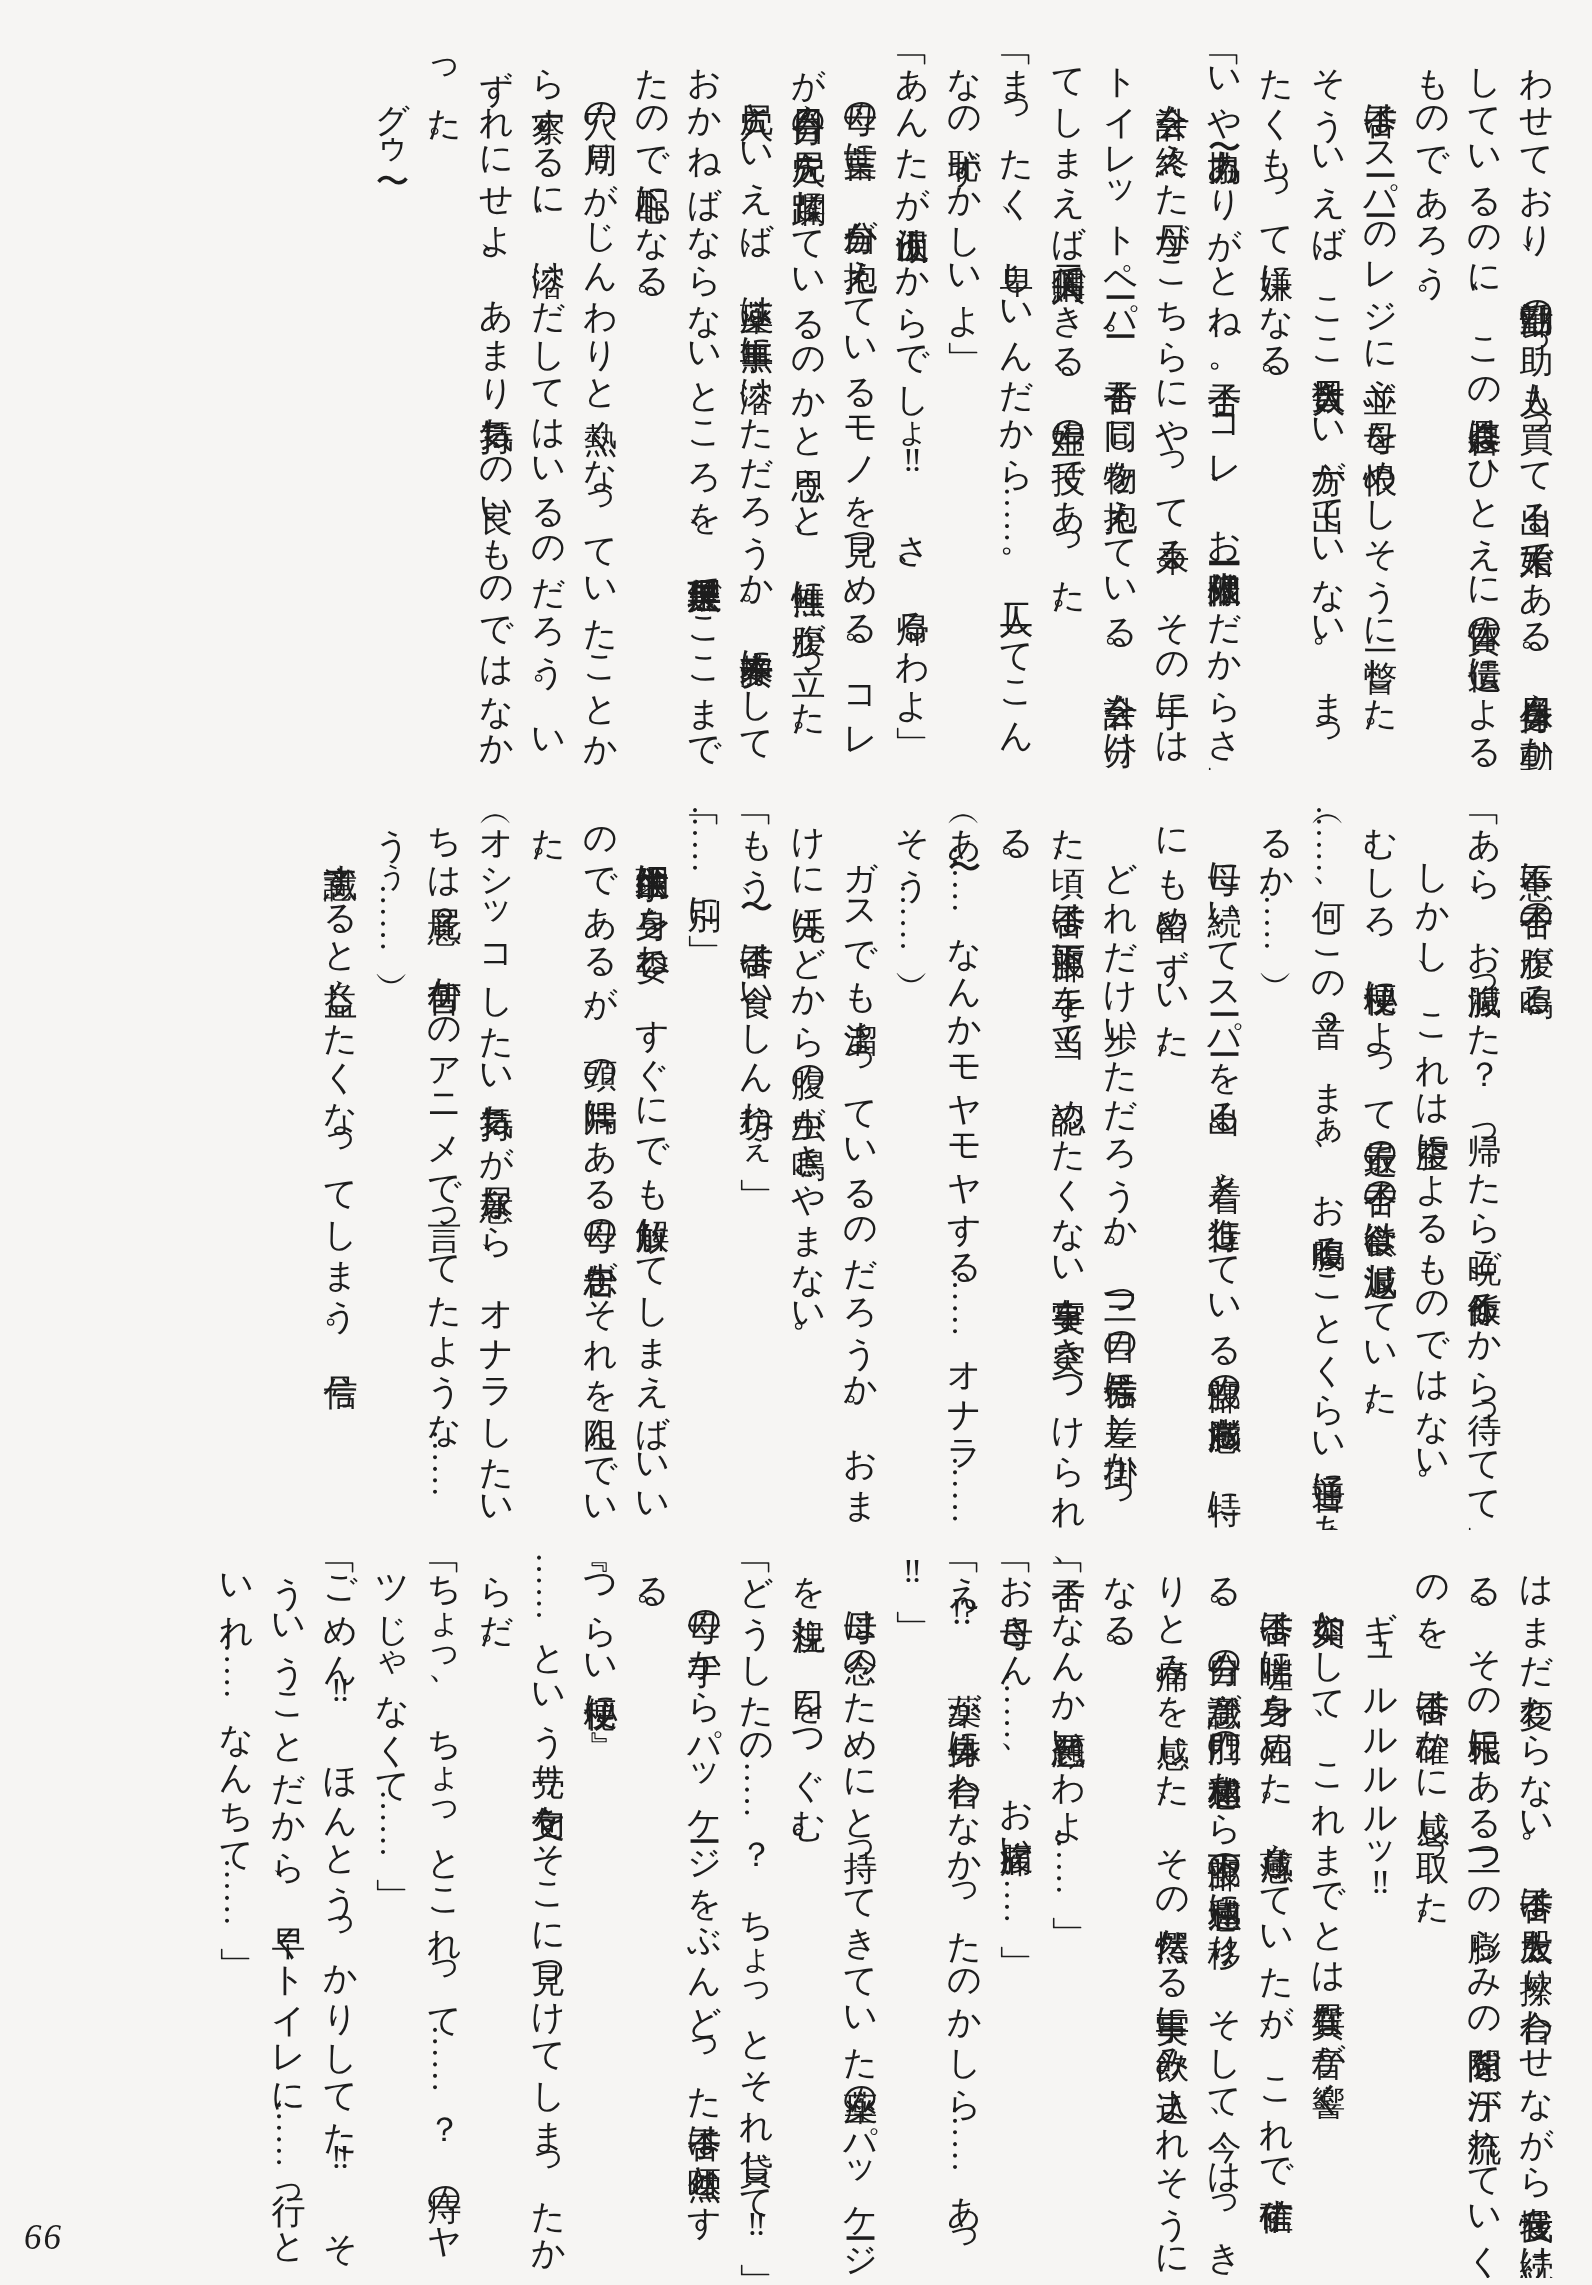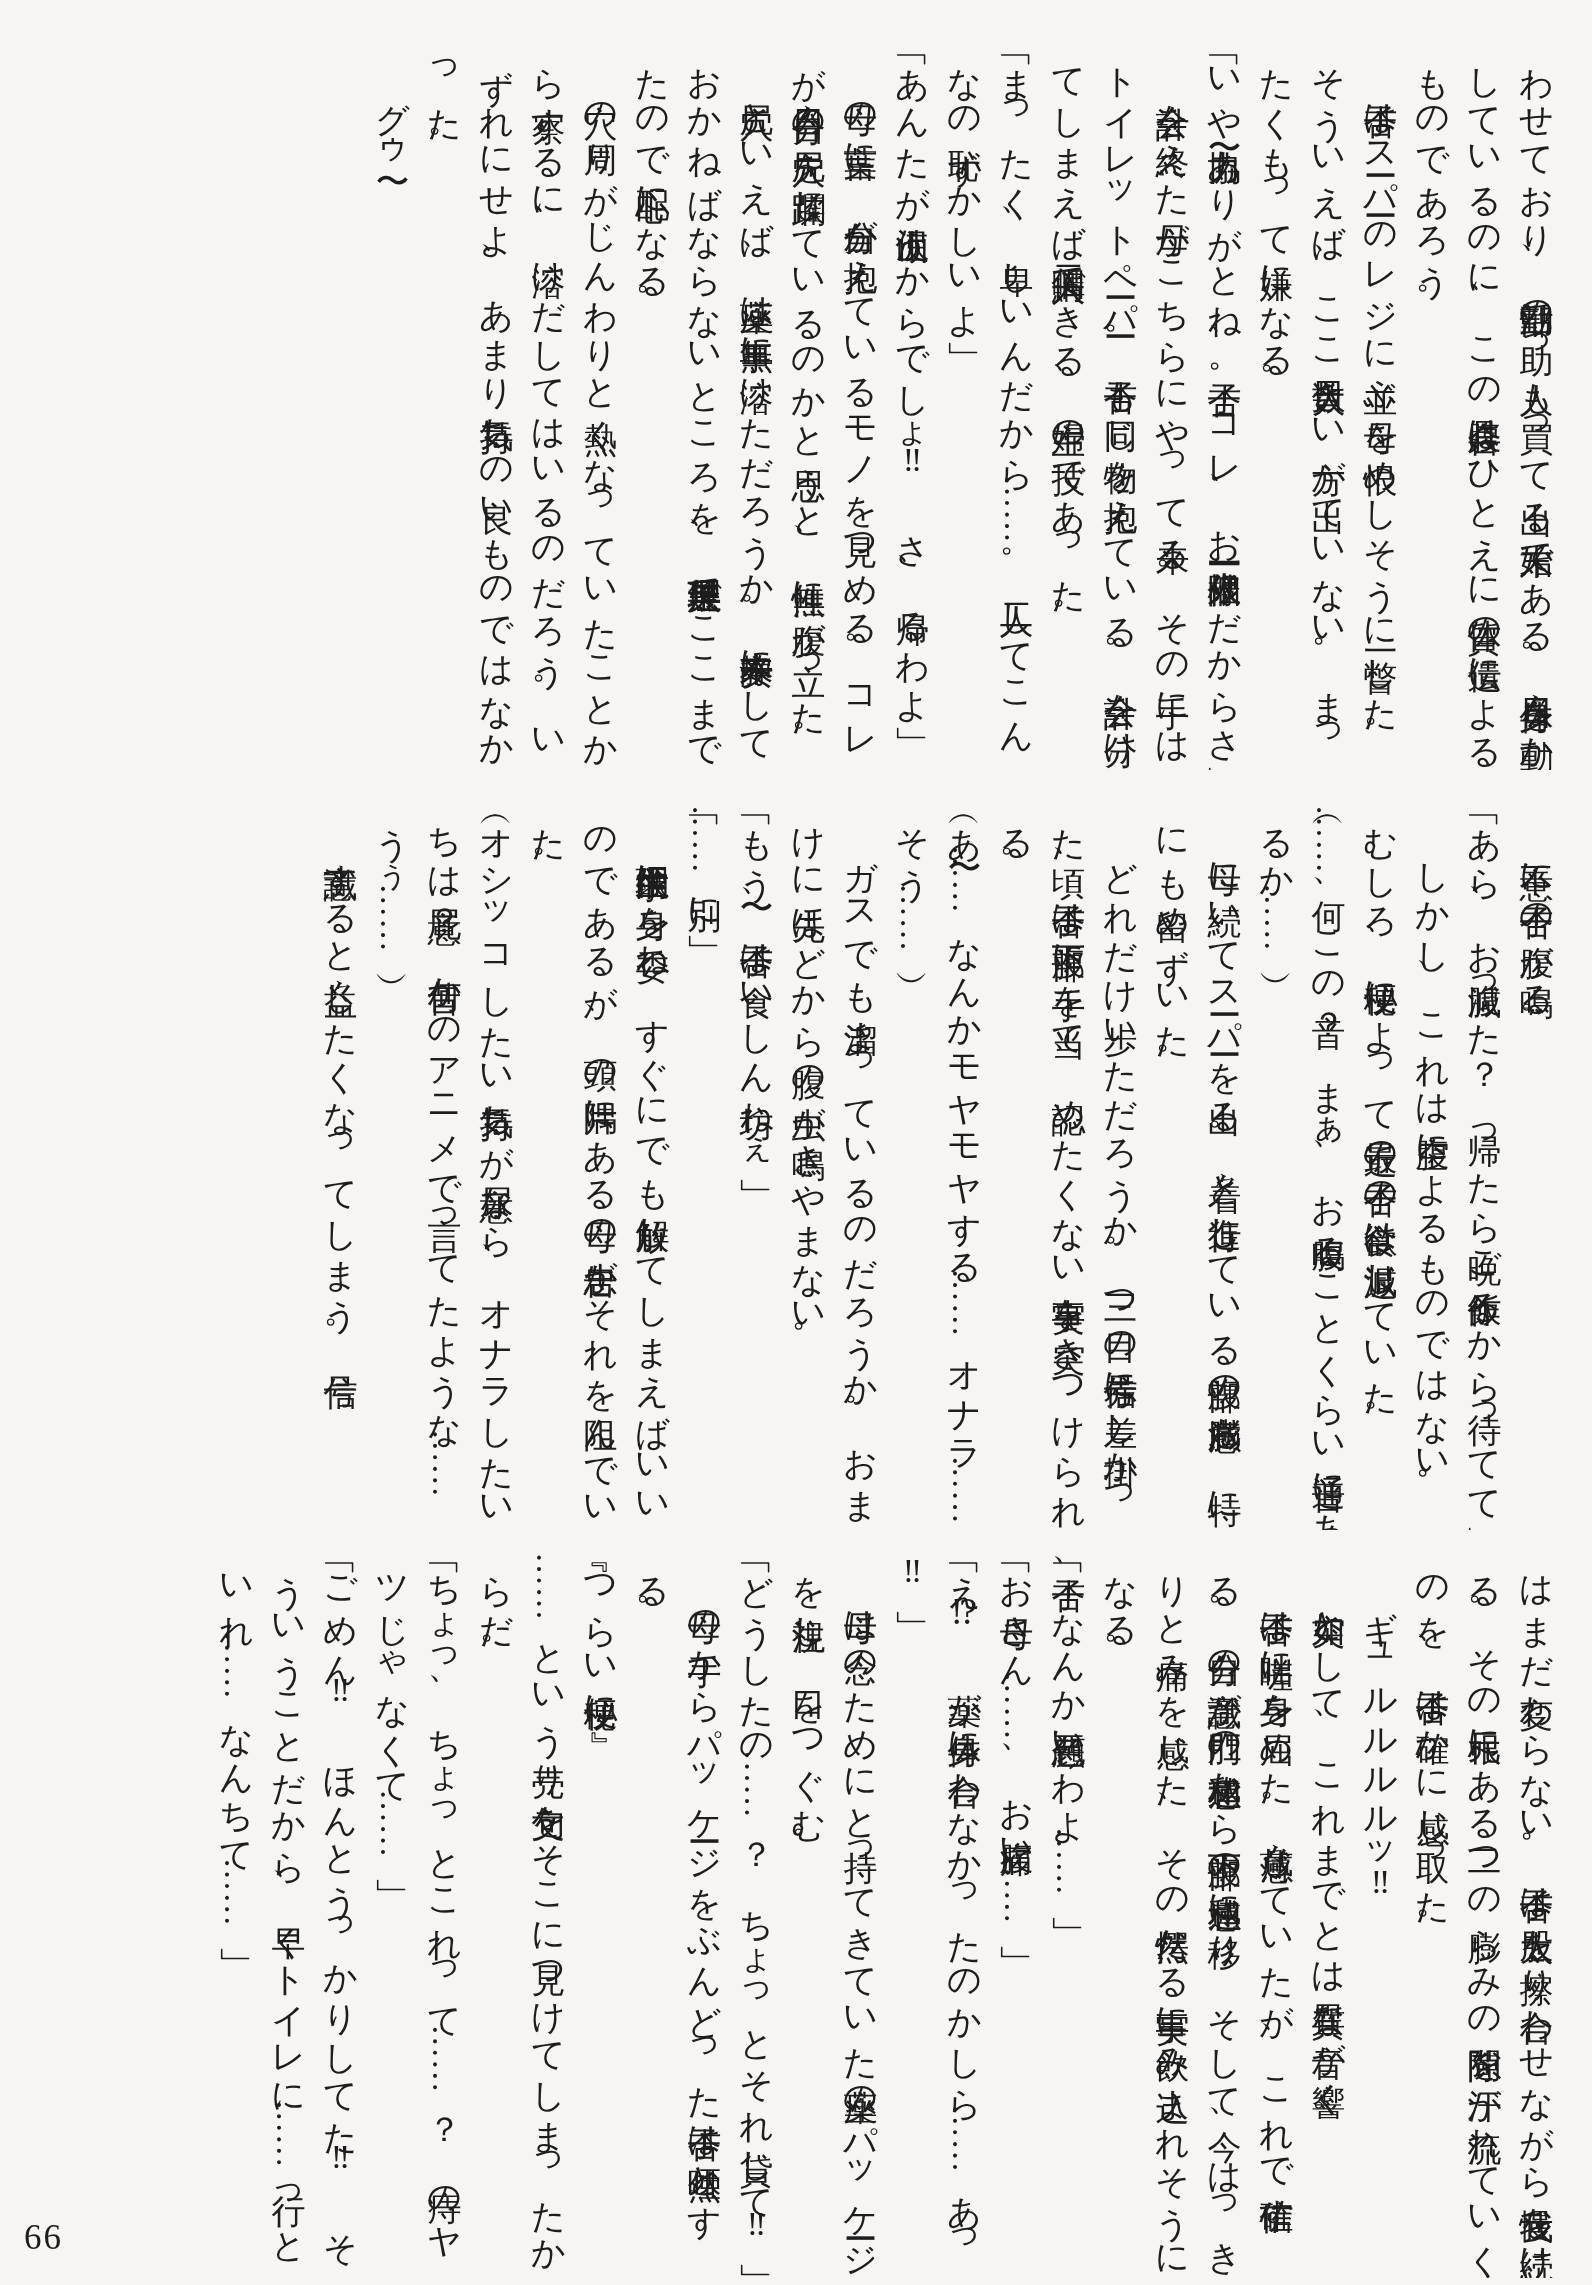--- a/index.html
+++ b/index.html
@@ -41,20 +41,21 @@
   #band1 { top: 44px; }
   #band2 { top: 804px; }
   #band3 { top: 1552px; }
   .page-number {
     position: absolute;
     left: 24px;
     bottom: 28px;
     font-size: 35px;
     letter-spacing: 2px;
     writing-mode: horizontal-tb;
+    font-style: italic;
   }
 </style>
 </head>
 <body style="background: rgb(246, 245, 243);">
 
 <div class="page" style="background: rgb(246, 245, 243); color: rgb(29, 29, 29);">
   <section class="band" id="band1">
       <p>わせており、部活動の助っ人も買って出る始末である。日々身体を動かしているのに、この腹具合はひとえに体質の遺伝によるものであろう。</p>
       <p>　杏子はスーパーのレジに並ぶ母を恨めしそうに一瞥した。そういえば、ここ数日大きい方が出ていない。まったくもって嫌になる。</p>
       <p>「いや〜協力ありがとね、杏子。コレ、お一人様一個限りだからさ」</p>

